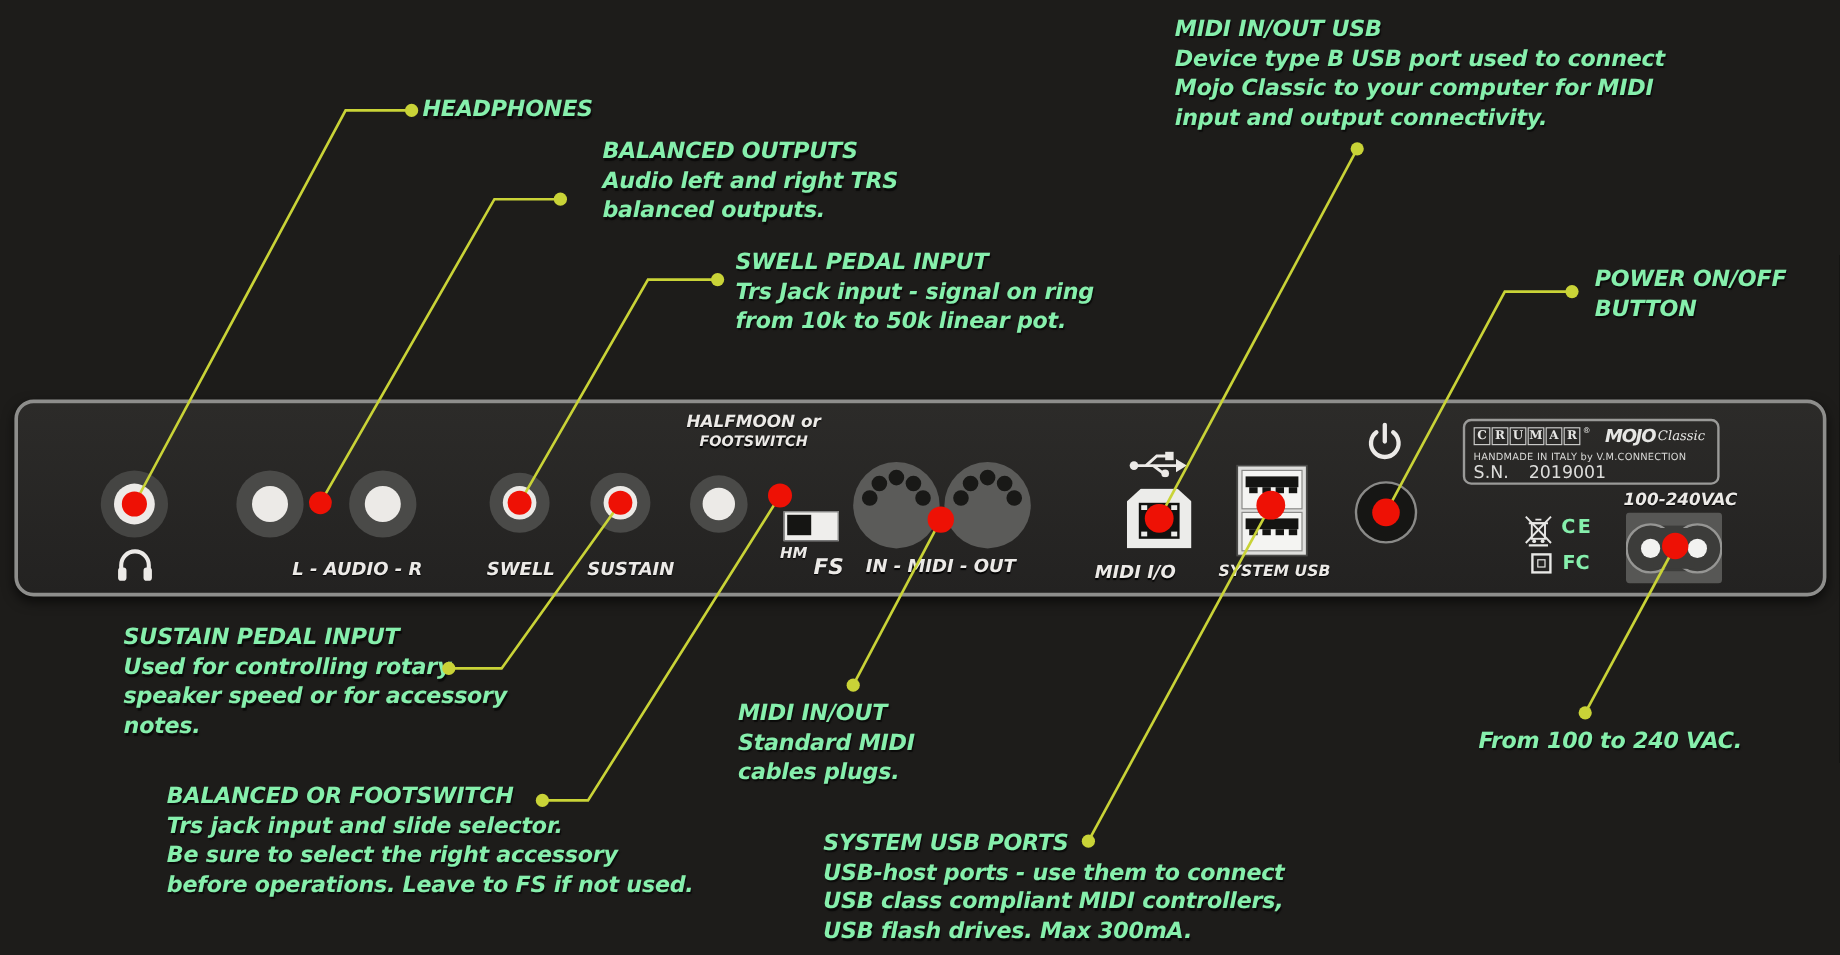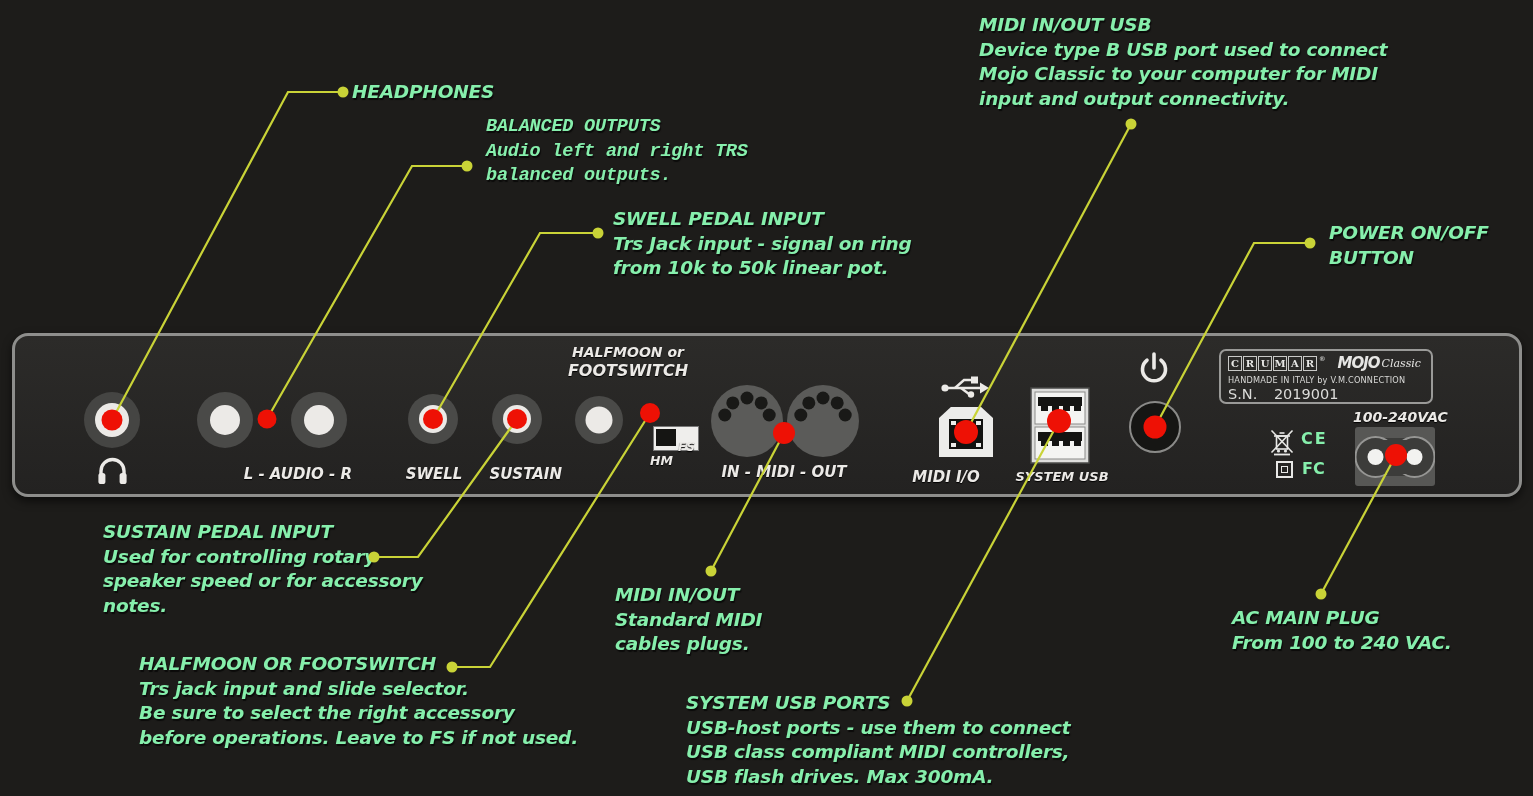--- a/index.html
+++ b/index.html
@@ -78,29 +78,29 @@
     <span class="ring" style="width:28px;height:28px;"></span>
   </div>
   <div class="plabel" style="left:394px;top:465px;width:80px;text-align:center;">SWELL</div>
 
   <div class="jack" style="left:492px;top:394px;width:50px;height:50px;">
     <span class="ring" style="width:28px;height:28px;"></span>
   </div>
   <div class="plabel" style="left:472px;top:465px;width:90px;text-align:right;">SUSTAIN</div>
 
   <div class="plabel" style="left:566px;top:344px;width:124px;text-align:center;font-size:14px;">HALFMOON or</div>
-  <div class="plabel" style="left:566px;top:361px;width:124px;text-align:center;font-size:16px;">FOOTSWITCH</div>
+  <div class="plabel" style="left:566px;top:361px;width:124px;text-align:center;font-size:12px;">FOOTSWITCH</div>
   <div class="jack" style="left:575px;top:396px;width:48px;height:48px;">
     <span class="ring" style="width:27px;height:27px;"></span>
   </div>
   <div class="slideswitch">
     <span class="knob"></span>
   </div>
   <div class="plabel" style="left:650px;top:453px;font-size:12.5px;">HM</div>
-  <div class="plabel" style="left:678px;top:440px;font-size:12px;">FS</div>
+  <div class="plabel" style="left:678px;top:462px;font-size:18px;">FS</div>
 
   <svg class="svgpart" style="left:710px;top:384px;" width="74" height="74" viewBox="0 0 74 74">
     <circle cx="37" cy="37" r="36" fill="#5b5b59"></circle>
     <circle cx="59.2" cy="31" r="6.5" fill="#191917"></circle>
       <circle cx="51.2" cy="18.9" r="6.5" fill="#191917"></circle>
     <circle cx="37" cy="14" r="6.5" fill="#191917"></circle>
       <circle cx="22.8" cy="18.9" r="6.5" fill="#191917"></circle>
     <circle cx="14.8" cy="31" r="6.5" fill="#191917"></circle>
   </svg>
   <svg class="svgpart" style="left:786px;top:384px;" width="74" height="74" viewBox="0 0 74 74">
@@ -200,21 +200,21 @@
     <circle cx="59.5" cy="30" r="20" fill="#3c3c3a" stroke="#969694" stroke-width="2"></circle>
     <rect x="23" y="13" width="34" height="34" fill="#3c3c3a"></rect>
     <circle cx="20.5" cy="30" r="8" fill="#f2f2f0"></circle>
     <circle cx="59.5" cy="30" r="8" fill="#f2f2f0"></circle>
   </svg>
 
   <div class="note" style="left:352px;top:80px;">
     <div>HEADPHONES</div>
   </div>
 
-  <div class="note" style="left:486px;top:115px;font-family:Liberation Mono, monospace;">
+  <div class="note" style="left:502px;top:115px;">
     <div>BALANCED OUTPUTS</div>
     <div>Audio left and right TRS</div>
     <div>balanced outputs.</div>
   </div>
 
   <div class="note" style="left:613px;top:207px;">
     <div>SWELL PEDAL INPUT</div>
     <div>Trs Jack input - signal on ring</div>
     <div>from 10k to 50k linear pot.</div>
   </div>
@@ -232,41 +232,40 @@
   </div>
 
   <div class="note" style="left:103px;top:520px;">
     <div>SUSTAIN PEDAL INPUT</div>
     <div>Used for controlling rotary</div>
     <div>speaker speed or for accessory</div>
     <div>notes.</div>
   </div>
 
   <div class="note" style="left:139px;top:652px;">
-    <div>HALFMOON OR FOOTSWITCH</div>
+    <div>BALANCED OR FOOTSWITCH</div>
     <div>Trs jack input and slide selector.</div>
     <div>Be sure to select the right accessory</div>
     <div>before operations. Leave to FS if not used.</div>
   </div>
 
   <div class="note" style="left:615px;top:583px;">
     <div>MIDI IN/OUT</div>
     <div>Standard MIDI</div>
     <div>cables plugs.</div>
   </div>
 
   <div class="note" style="left:686px;top:691px;">
     <div>SYSTEM USB PORTS</div>
     <div>USB-host ports - use them to connect</div>
     <div>USB class compliant MIDI controllers,</div>
     <div>USB flash drives. Max 300mA.</div>
   </div>
 
   <div class="note" style="left:1232px;top:606px;">
-    <div>AC MAIN PLUG</div>
     <div>From 100 to 240 VAC.</div>
   </div>
 
   <svg id="overlay" width="1533" height="796" viewBox="0 0 1533 796">
     <g stroke="#c9d337" stroke-width="2.2" fill="none">
       <polyline points="112,420 288,92 343,92"></polyline>
       <polyline points="267,419 412,166 467,166"></polyline>
       <polyline points="433,419 540,233 598,233"></polyline>
       <polyline points="517,419 418,557 374,557"></polyline>
       <polyline points="650,413 490,667 452,667"></polyline>

